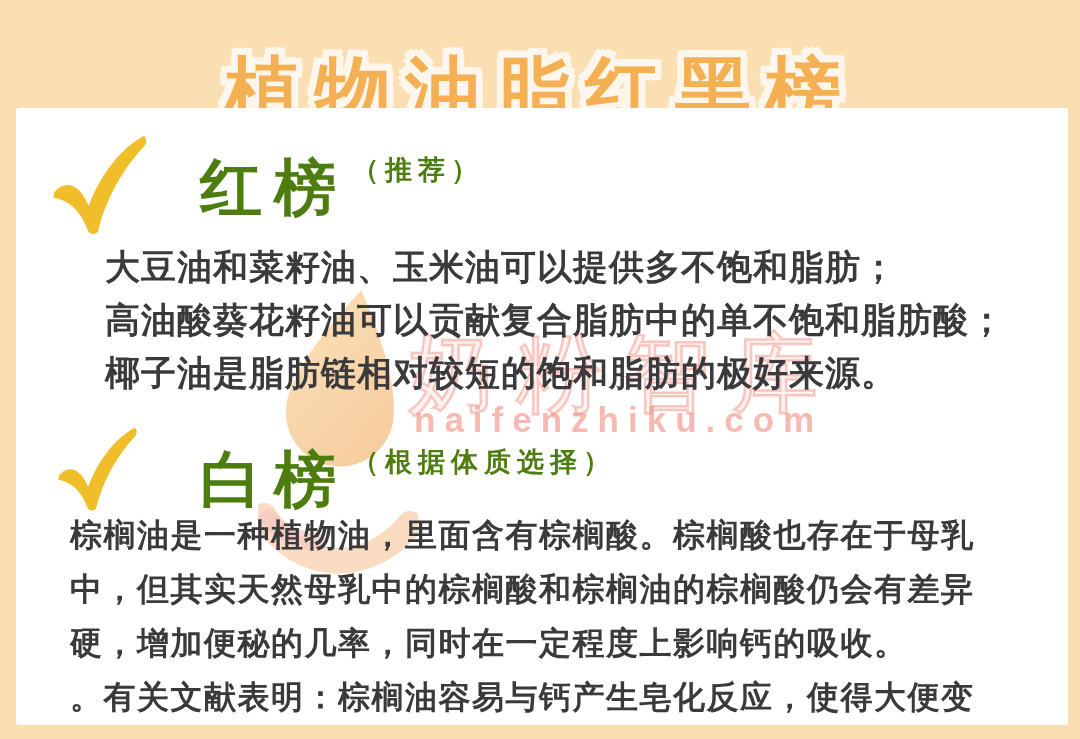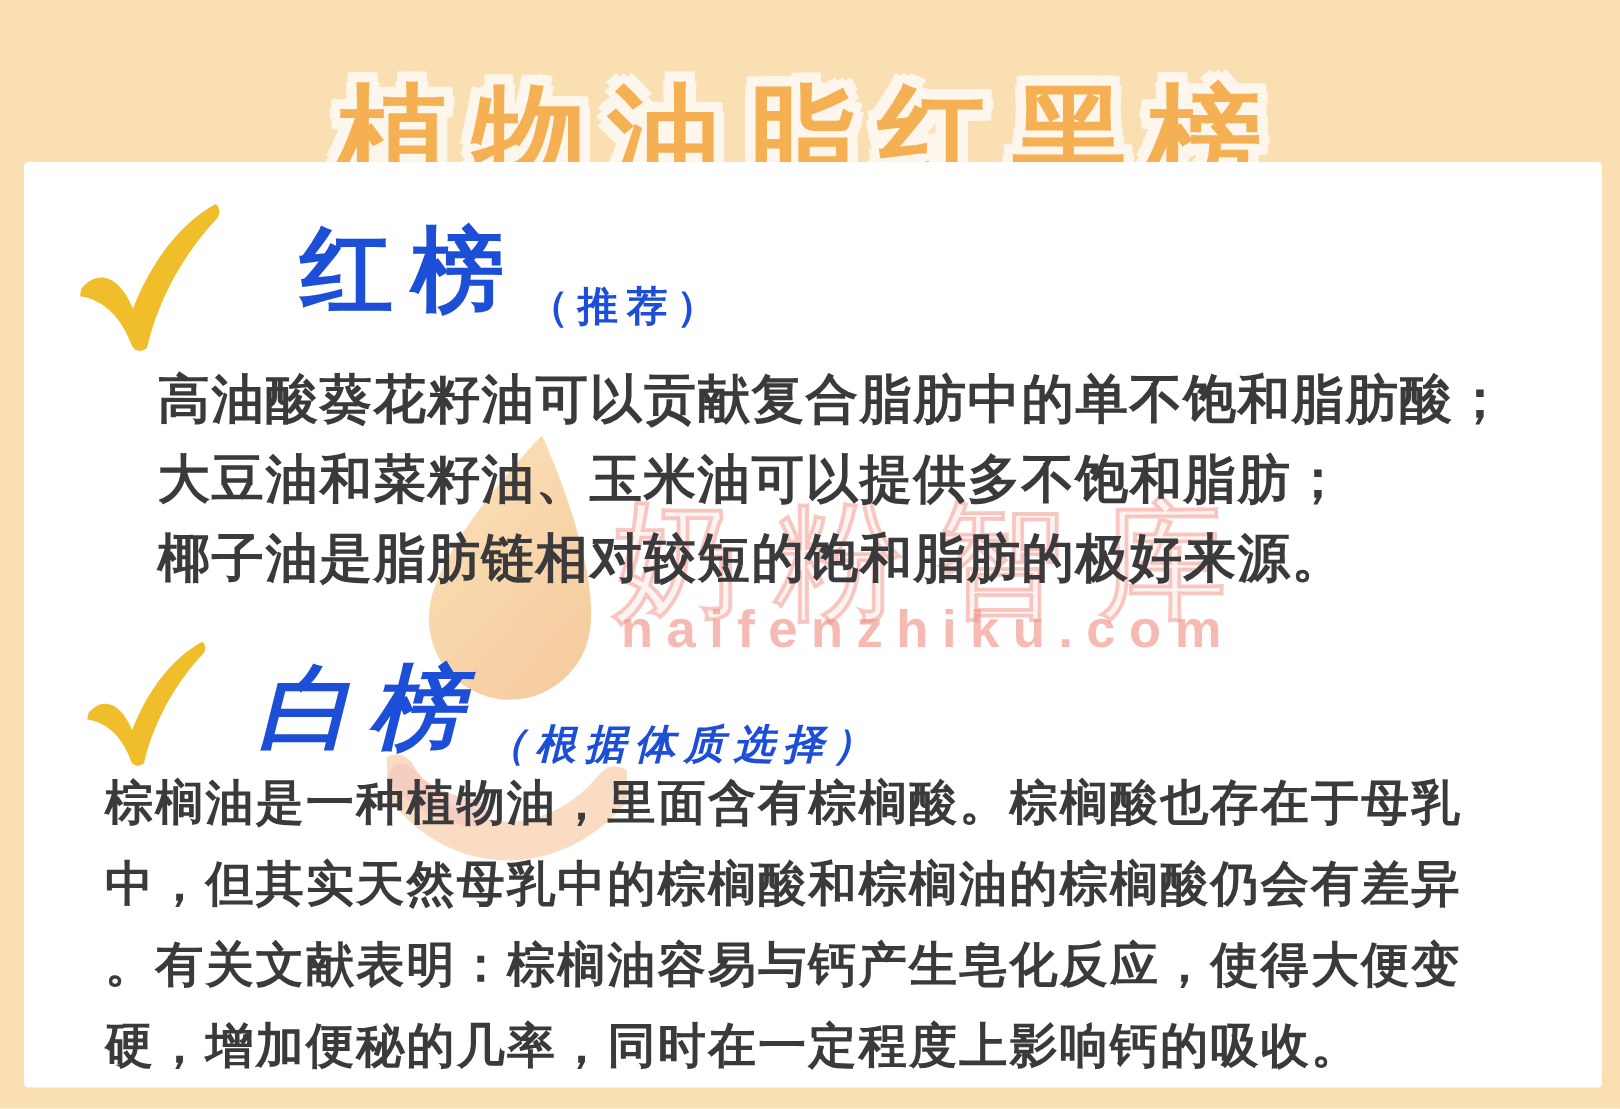--- a/index.html
+++ b/index.html
@@ -53,27 +53,27 @@
     left:398px;top:292px;z-index:0;
     font-size:35px;font-weight:700;letter-spacing:9px;white-space:nowrap;
     color:rgba(240,143,132,0.62);
   }
   
   .check{z-index:1;}
   .check svg{display:block;width:100%;height:100%;}
   .check1{left:30px;top:26px;width:104px;height:104px;}
   .check2{left:36px;top:318px;width:88px;height:88px;}
   .heading{
-    display:flex;align-items:flex-end;z-index:1;
-    color:#1d4ed8;font-weight:900;white-space:nowrap;
+    display:flex;align-items:flex-start;z-index:1;
+    color:#4d7c0f;font-weight:900;white-space:nowrap;
   }
   .heading .h-main{font-size:62px;letter-spacing:12px;}
   .heading .h-sub{font-size:27px;letter-spacing:6px;margin-left:4px;padding-top:6px;}
   .heading1{left:184px;top:38px;height:76px;}
-  .heading2{left:156px;top:330px;height:76px;font-style:italic;}
+  .heading2{left:184px;top:330px;height:76px;}
   
   .para{z-index:1;color:#3a3a3c;font-weight:700;}
   .para .line{white-space:nowrap;}
   .para1{left:89px;top:132px;width:900px;font-size:35px;line-height:53px;letter-spacing:1px;}
   .para2{left:54px;top:400px;width:960px;font-size:32px;line-height:54px;letter-spacing:1.5px;}
 </style>
 </head>
 <body>
 
 <div class="stage">
@@ -103,35 +103,35 @@
     <div class="check check1">
       <svg viewBox="0 0 100 100">
         <path fill="#f0be2a" d="M8 56 C18 44 32 47 41 69 C53 38 72 14 94 2 C97 4 97 8 95 11 C76 31 58 60 50 94 C47 97 42 97 40 92 C33 73 21 63 7 61 Z"></path>
       </svg>
     </div>
     <div class="heading heading1">
       <span class="h-main">红榜</span>
       <span class="h-sub">（推荐）</span>
     </div>
     <div class="para para1">
+      <div class="line">大豆油和菜籽油、玉米油可以提供多不饱和脂肪；</div>
       <div class="line">高油酸葵花籽油可以贡献复合脂肪中的单不饱和脂肪酸；</div>
-      <div class="line">大豆油和菜籽油、玉米油可以提供多不饱和脂肪；</div>
       <div class="line">椰子油是脂肪链相对较短的饱和脂肪的极好来源。</div>
     </div>
 
     <div class="check check2">
       <svg viewBox="0 0 100 100">
         <path fill="#f0be2a" d="M8 56 C18 44 32 47 41 69 C53 38 72 14 94 2 C97 4 97 8 95 11 C76 31 58 60 50 94 C47 97 42 97 40 92 C33 73 21 63 7 61 Z"></path>
       </svg>
     </div>
     <div class="heading heading2">
       <span class="h-main">白榜</span>
       <span class="h-sub">（根据体质选择）</span>
     </div>
     <div class="para para2">
       <div class="line">棕榈油是一种植物油，里面含有棕榈酸。棕榈酸也存在于母乳</div>
       <div class="line">中，但其实天然母乳中的棕榈酸和棕榈油的棕榈酸仍会有差异</div>
+      <div class="line">硬，增加便秘的几率，同时在一定程度上影响钙的吸收。</div>
       <div class="line">。有关文献表明：棕榈油容易与钙产生皂化反应，使得大便变</div>
-      <div class="line">硬，增加便秘的几率，同时在一定程度上影响钙的吸收。</div>
     </div>
 
   </div>
 </div>
 
 </body></html>

